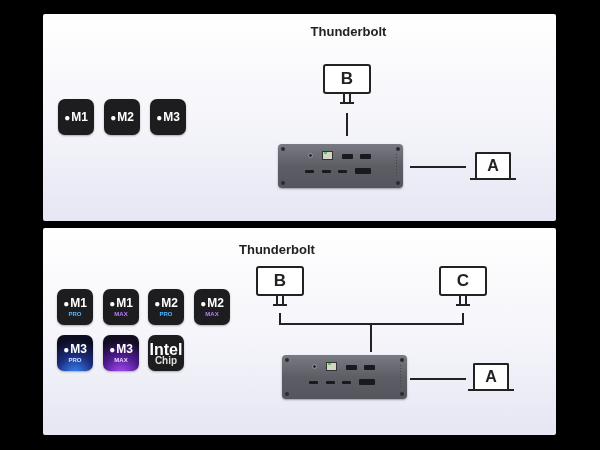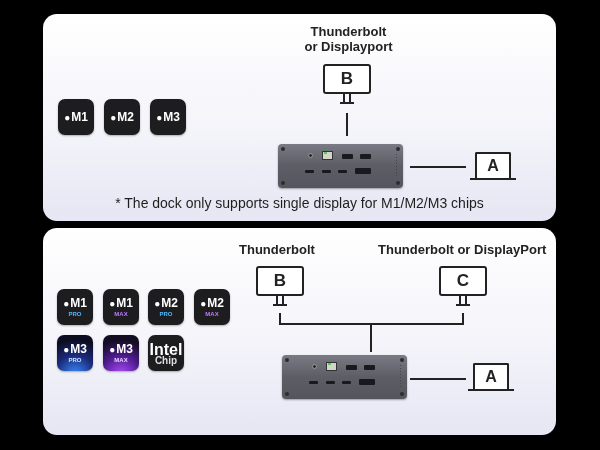--- a/index.html
+++ b/index.html
@@ -1,20 +1,20 @@
 <!DOCTYPE html>
 <html><head>
 <meta charset="utf-8">
 <style>
   * { box-sizing: border-box; margin: 0; padding: 0; }
   html, body { width: 600px; height: 450px; background: #000; overflow: hidden; }
   body { position: relative; font-family: "Liberation Sans", "DejaVu Sans", sans-serif; }
   .panel {
     position: absolute; left: 43px; width: 513px;
-    border-radius: 14px;
+    border-radius: 2px;
     background: linear-gradient(180deg, #ffffff 0%, #f4f4fa 55%, #e6e6f4 100%);
     overflow: hidden;
   }
   #panel-top { top: 14px; height: 207px; }
   #panel-bottom { top: 228px; height: 207px; }
   .label {
     position: absolute; font-weight: bold; color: #222; font-size: 13px;
     text-align: center; line-height: 15px; white-space: nowrap;
   }
   .note {
@@ -61,21 +61,20 @@
   .eth::after { content: ""; position: absolute; left: 1px; top: 0; width: 3px; height: 2px; background: #5c5; }
   .jack { position: absolute; width: 5px; height: 5px; border-radius: 50%; background: #2a2a2e; border: 1px solid #999; }
   .vent { position: absolute; width: 1px; height: 24px; background: repeating-linear-gradient(180deg, #444 0 1px, transparent 1px 3px); }
 </style>
 </head>
 <body>
 
 <div class="panel" id="panel-top">
   <div class="label" style="left:258px; top:10px; width:95px;">
     <div>Thunderbolt</div>
-    <div>or Displayport</div>
   </div>
 
   <div class="monitor" style="left:280px; top:50px;">
     <span>B</span>
   </div>
   <div class="stand-neck" style="left:300px; top:80px;"></div>
   <div class="stand-base" style="left:297px; top:88px;"></div>
 
   <div class="line" style="left:303px; top:99px; width:2px; height:23px;"></div>
 
@@ -114,26 +113,24 @@
         <span>M2</span>
       </div>
   </div>
   <div class="chip" style="left:107px; top:85px;">
     <div class="name">
         <span class="apple">●</span>
         <span>M3</span>
       </div>
   </div>
 
-  <div class="note" style="top:181px;">* The dock only supports single display for M1/M2/M3 chips</div>
 </div>
 
 <div class="panel" id="panel-bottom">
   <div class="label" style="left:196px; top:14px;">Thunderbolt</div>
-  <div class="label" style="left:335px; top:14px;">Thunderbolt or DisplayPort</div>
 
   <div class="monitor" style="left:213px; top:38px;">
     <span>B</span>
   </div>
   <div class="stand-neck" style="left:233px; top:68px;"></div>
   <div class="stand-base" style="left:230px; top:76px;"></div>
 
   <div class="monitor" style="left:396px; top:38px;">
     <span>C</span>
   </div>

